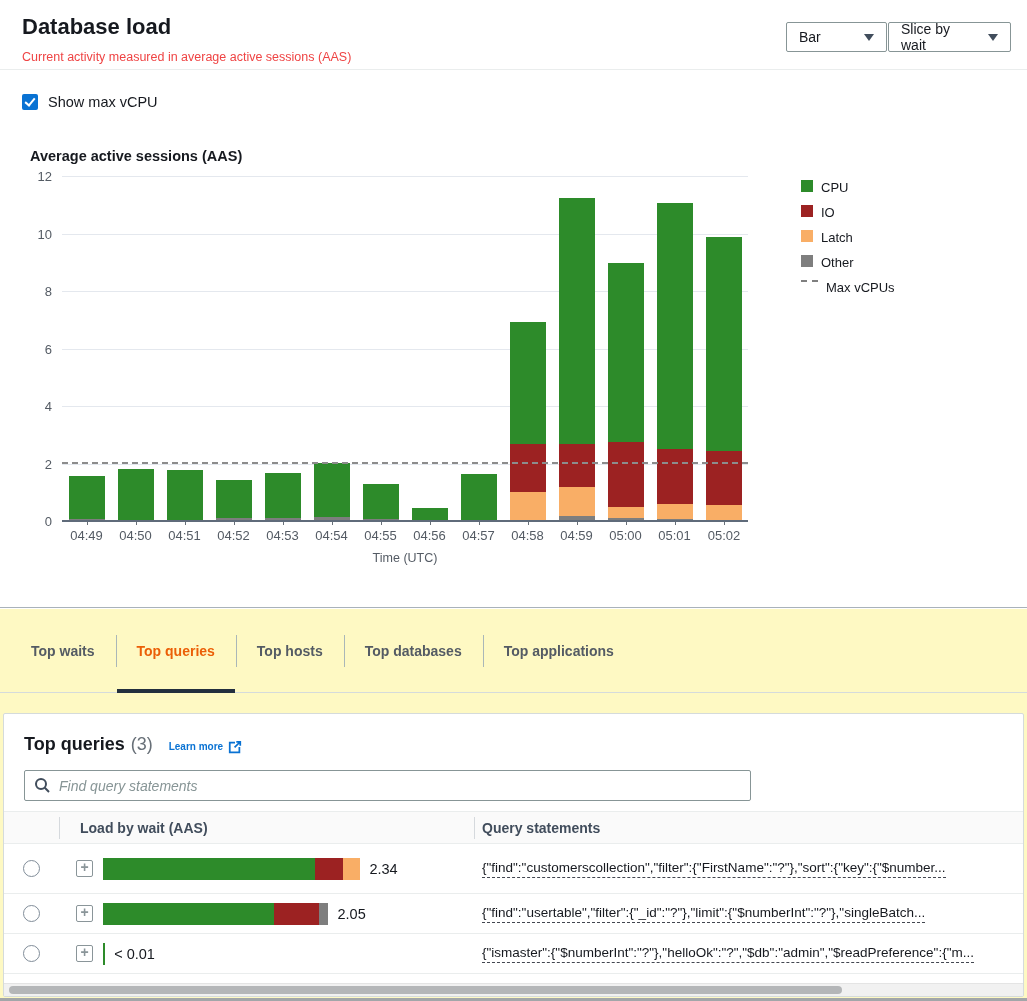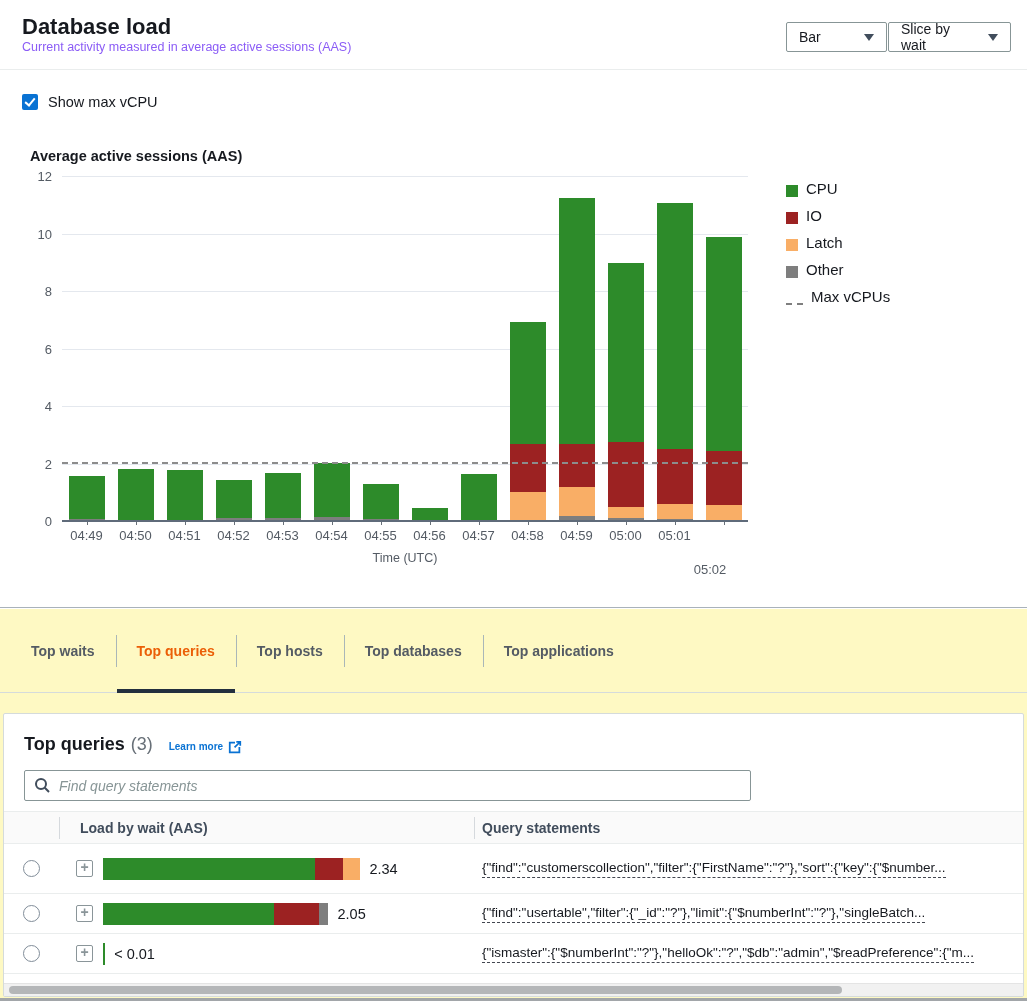--- a/index.html
+++ b/index.html
@@ -3,21 +3,21 @@
 <meta charset="utf-8">
 <style>
   * { margin:0; padding:0; box-sizing:border-box; }
   html,body { width:1027px; height:1001px; overflow:hidden; }
   body { font-family:"Liberation Sans", sans-serif; background:#fff; color:#16191f; font-size:14px; }
   .page { position:relative; width:1027px; height:1001px; background:#fff; }
 
   
   .header { display:flex; justify-content:space-between; align-items:flex-start; padding:14px 16px 0 22px; height:70px; border-bottom:1px solid #eaeded; }
   .h-title { font-size:22px; font-weight:bold; color:#16191f; }
-  .h-sub { font-size:12.5px; color:#8b5cf6; margin-top:0; }
+  .h-sub { font-size:12.5px; color:#ef4444; margin-top:10px; }
   .selects { display:flex; gap:1px; margin-top:8px; }
   .select-btn { display:flex; align-items:center; justify-content:space-between; background:#fff; border:1px solid #879596; border-radius:2px; height:30px; padding:0 12px; font-size:14px; color:#16191f; cursor:pointer; }
   .select-btn.w1 { width:101px; }
   .select-btn.w2 { width:123px; }
   .caret { width:0; height:0; border-left:5px solid transparent; border-right:5px solid transparent; border-top:7px solid #414d5c; margin-left:10px; }
 
   
   .content { height:538px; border-bottom:1px solid #a9b2ba; position:relative; background:#fff; }
   .checkbox-row { display:flex; align-items:center; padding:24px 0 0 22px; }
   .checkbox { width:16px; height:16px; background:#0972d3; border-radius:2px; position:relative; cursor:pointer; }
@@ -31,21 +31,21 @@
   .gridline { position:absolute; left:0; right:0; height:1px; background:#e4e8ee; }
   .baseline { position:absolute; left:0; right:0; bottom:-1px; height:2px; background:#5f6b7a; z-index:2; }
   .bar { position:absolute; bottom:0; width:36px; display:flex; flex-direction:column-reverse; z-index:1; }
   .seg { width:100%; }
   .maxline { position:absolute; left:0; right:0; border-top:2px dashed #8c8c8c; z-index:3; }
   .xaxis { position:relative; width:686px; height:24px; margin-left:62px; }
   .xtick { position:absolute; top:0; width:1px; height:4px; background:#687078; }
   .xlab { position:absolute; top:7px; transform:translateX(-50%); font-size:13px; color:#545b64; white-space:nowrap; }
   .xaxis-title { width:686px; margin:6px 0 0 62px; text-align:center; font-size:12.5px; color:#545b64; }
   .legend { margin:4px 0 0 38px; }
-  .legend-item { display:flex; align-items:flex-end; margin-bottom:10px; font-size:15px; color:#16191f; }
+  .legend-item { display:flex; align-items:flex-start; margin-bottom:10px; font-size:13px; color:#16191f;margin-left:15px; }
   .swatch { width:12px; height:12px; margin-right:8px; flex:none; }
   .swatch-dash { width:17px; border-top:2px dashed #7f7f7f; margin-right:8px; flex:none; }
 
   
   .lower { position:absolute; top:609px; left:0; right:0; bottom:0; background:#fef9c3; }
   .tabs-strip { height:84px; border-bottom:1px solid #d5dbdb; display:flex; align-items:stretch; padding-left:10px; }
   .tab { position:relative; display:flex; align-items:center; padding:0 21px; font-size:14px; font-weight:bold; color:#545b64; cursor:pointer; }
   .tab:not(:first-child)::before { content:""; position:absolute; left:0; top:50%; transform:translateY(-50%); width:1px; height:32px; background:#aab7b8; }
   .tab.active { color:#eb5f07; }
   .tab.active::after { content:""; position:absolute; left:1px; right:1px; bottom:-1px; height:4px; background:#232f3e; }
@@ -244,21 +244,21 @@
         <div class="xlab" style="left: 416.5px;">04:57</div>
         <div class="xtick" style="left: 465.5px;"></div>
         <div class="xlab" style="left: 465.5px;">04:58</div>
         <div class="xtick" style="left: 514.5px;"></div>
         <div class="xlab" style="left: 514.5px;">04:59</div>
         <div class="xtick" style="left: 563.5px;"></div>
         <div class="xlab" style="left: 563.5px;">05:00</div>
         <div class="xtick" style="left: 612.5px;"></div>
         <div class="xlab" style="left: 612.5px;">05:01</div>
         <div class="xtick" style="left: 661.5px;"></div>
-        <div class="xlab" style="left: 648px; margin-top: 34px;">05:02</div>
+        <div class="xlab" style="left: 662px;">05:02</div>
       </div>
     <div class="xaxis-title">Time (UTC)</div>
   </div>
 
   <div class="lower">
     <div class="tabs-strip" id="tabs">
         <div class="tab">Top waits</div>
         <div class="tab active">Top queries</div>
         <div class="tab">Top hosts</div>
         <div class="tab">Top databases</div>

